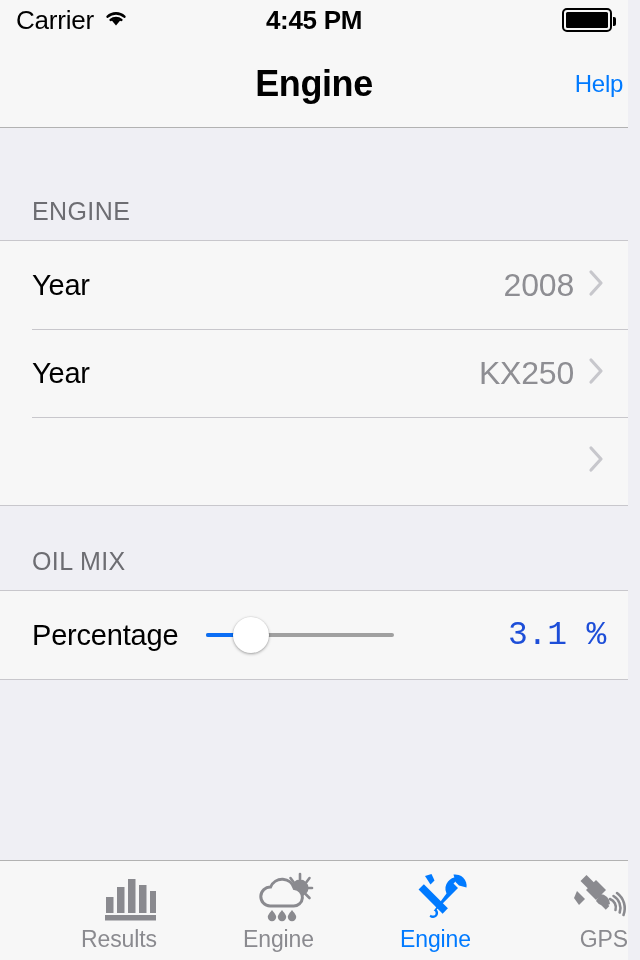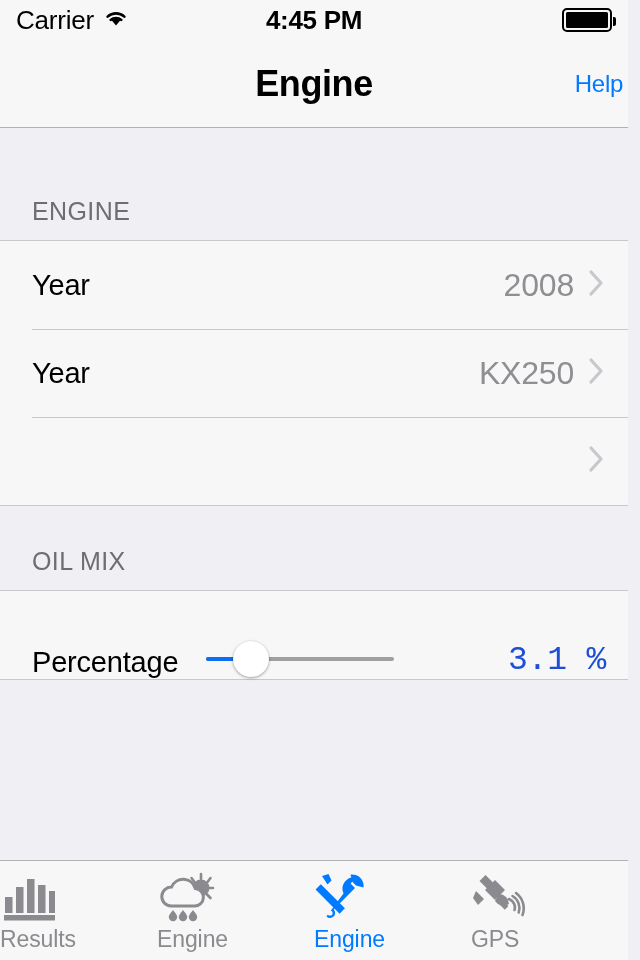--- a/index.html
+++ b/index.html
@@ -178,21 +178,21 @@
   .chevron {
     display: block;
     flex: 0 0 auto;
   }
 
   
   .slider-row {
     height: 88px;
     box-sizing: border-box;
     display: flex;
-    align-items: flex-end;
+    align-items: center;
     padding: 0 22px 0 32px;
     background: #F7F7F7;
   }
   .slider-wrap {
     position: relative;
     width: 188px;
     height: 40px;
     margin-left: 28px;
     flex: 0 0 auto;
     cursor: pointer;
@@ -242,21 +242,21 @@
     height: 100px;
     background: #F7F7F7;
     border-top: 1px solid #B2B2B2;
     box-sizing: border-box;
     display: flex;
   }
   .tab-item {
     flex: 1 1 0;
     display: flex;
     flex-direction: column;
-    align-items: flex-start;
+    align-items: flex-end;
     justify-content: center;
     gap: 2px;
     cursor: pointer;
   }
   .tab-icon {
     height: 56px;
     display: flex;
     align-items: center;
     justify-content: center;
   }

